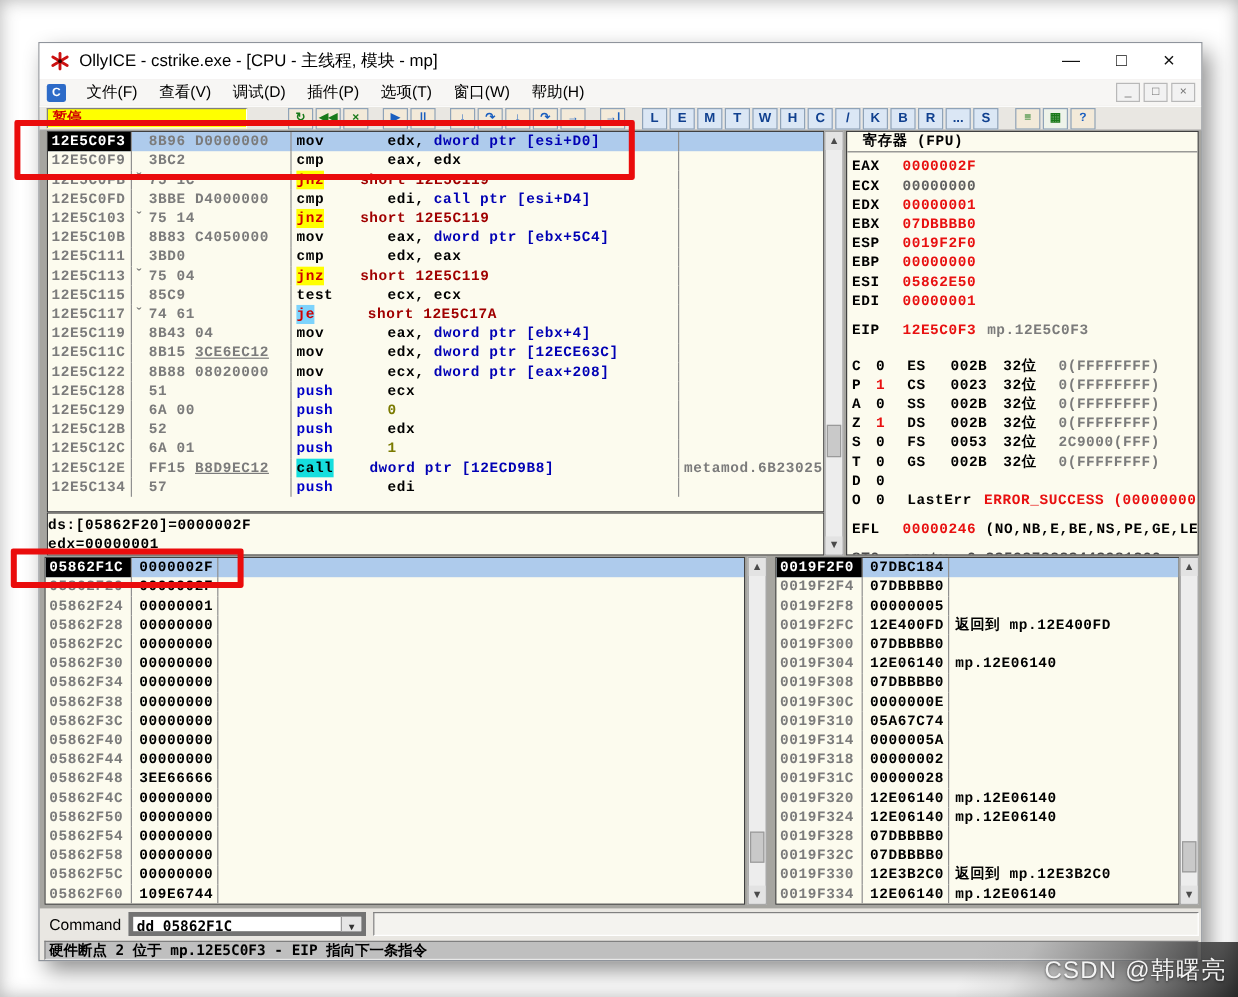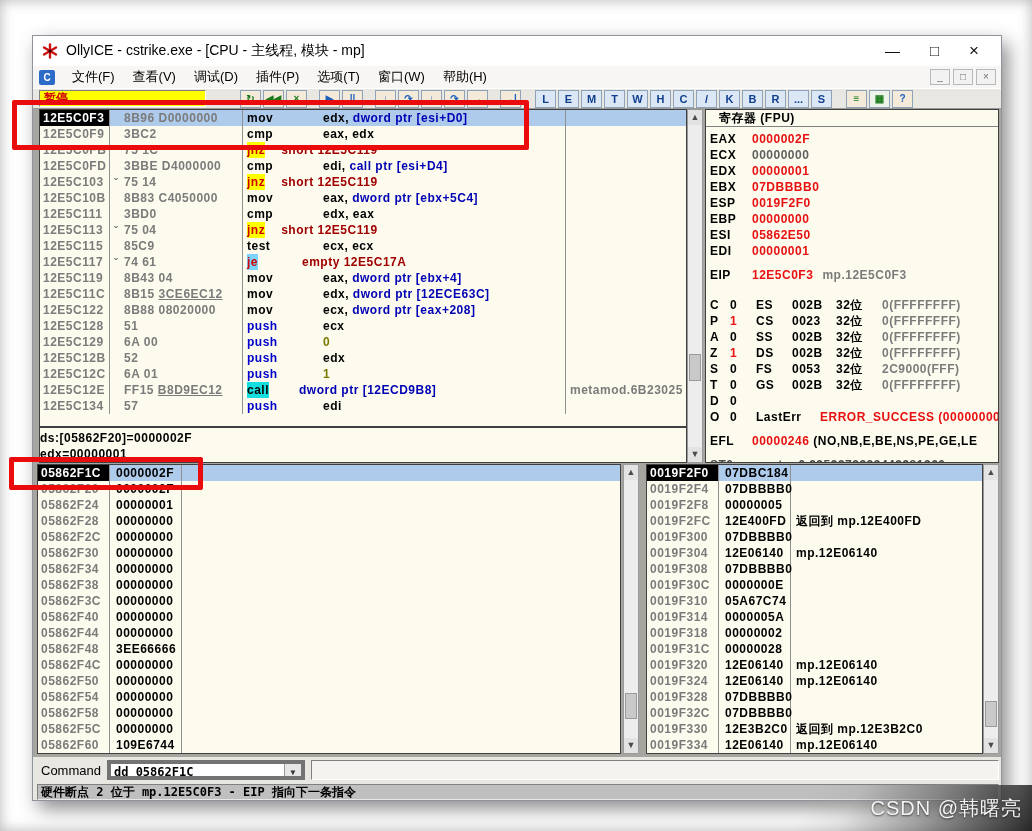--- a/index.html
+++ b/index.html
@@ -33,33 +33,33 @@
     color:#d00000;font-weight:bold;font-size:12px;padding:0 4px;line-height:15px}
   .tbtn{width:21px;height:18px;border:1px solid #8fa3b8;background:#f3ead9;font-weight:bold;
     font-size:10px;text-align:center;line-height:16px;flex:0 0 auto;margin-left:2px;overflow:hidden;white-space:nowrap}
   .tbtn.green{color:#1a7a1a}
   .tbtn.blue{color:#1b5fbf}
   .tbtn.letter{color:#10408f;background:#dbe7f5;font-size:11px}
   .tbtn.multi{color:#1a7a1a;background:#eef3ea}
   
   .client{position:absolute;left:0;top:73px;width:100%;height:648px;background:#a6a5a0}
   .pane{position:absolute;background:var(--pane);border:1px solid #404040;overflow:hidden;
-    font-family:Liberation Sans, sans-serif;font-size:12px;font-weight:bold;letter-spacing:.5px;color:#000}
+    font-family:Liberation Mono, monospace;font-size:12px;font-weight:bold;letter-spacing:.5px;color:#000}
   .row{height:16px;line-height:16px;white-space:nowrap;display:flex}
   .row.sel{background:var(--sel)}
   
   .d-addr{width:70px;padding-left:3px;color:var(--gray);border-right:1px solid #909090;flex:0 0 auto}
   .d-addr.on{background:#000;color:#fff}
   .d-mark{width:12px;text-align:center;color:#707070;flex:0 0 auto;font-size:11px}
   .d-bytes{width:120px;color:var(--gray);flex:0 0 auto;padding-left:2px}
   .d-bytes .ul{text-decoration:underline}
   .d-instr{width:323px;border-left:1px solid #909090;padding-left:4px;flex:0 0 auto;overflow:hidden}
   .d-comment{flex:1;border-left:1px solid #909090;padding-left:4px;color:var(--gray);overflow:hidden}
   .mn{display:inline-block;width:76px}
-  .mn.jmp{width:auto;background:#ffff00;color:#d00000;margin-right:16px}
+  .mn.jmp{width:auto;background:#ffff00;color:#d00000;margin-right:30px}
   .mn.jmp2{width:auto;background:#7dd3fc;color:#d00000;margin-right:44px}
   .mn.call{width:auto;background:#15dede;color:#000;margin-right:30px}
   .mn.push{color:var(--push)}
   .c-reg{color:#000}.c-mem{color:var(--mem)}.c-imm{color:var(--imm)}.c-tgt{color:var(--tgt)}
   
   .info-line{height:16px;line-height:16px;padding-left:0}
   
   .reg-header{height:17px;line-height:17px;padding-left:13px;border-bottom:1px solid #808080;
     white-space:nowrap;overflow:hidden}
   .reg-row{height:16px;line-height:16px;white-space:nowrap;overflow:hidden;padding-left:4px}
@@ -246,21 +246,21 @@
             <span class="d-addr">12E5C115</span>
             <span class="d-mark"></span>
             <span class="d-bytes">85C9</span>
             <span class="d-instr"><span class="mn mn">test</span><span class="c-reg">ecx, ecx</span></span>
             <span class="d-comment"></span>
           </div>
           <div class="row">
             <span class="d-addr">12E5C117</span>
             <span class="d-mark">ˇ</span>
             <span class="d-bytes">74 61</span>
-            <span class="d-instr"><span class="mn jmp2">je</span><span class="c-tgt">empty 12E5C17A</span></span>
+            <span class="d-instr"><span class="mn jmp2">je</span><span class="c-tgt">short 12E5C17A</span></span>
             <span class="d-comment"></span>
           </div>
           <div class="row">
             <span class="d-addr">12E5C119</span>
             <span class="d-mark"></span>
             <span class="d-bytes">8B43 04</span>
             <span class="d-instr"><span class="mn mn">mov</span><span class="c-reg">eax, </span><span class="c-mem">dword ptr [ebx+4]</span></span>
             <span class="d-comment"></span>
           </div>
           <div class="row">

